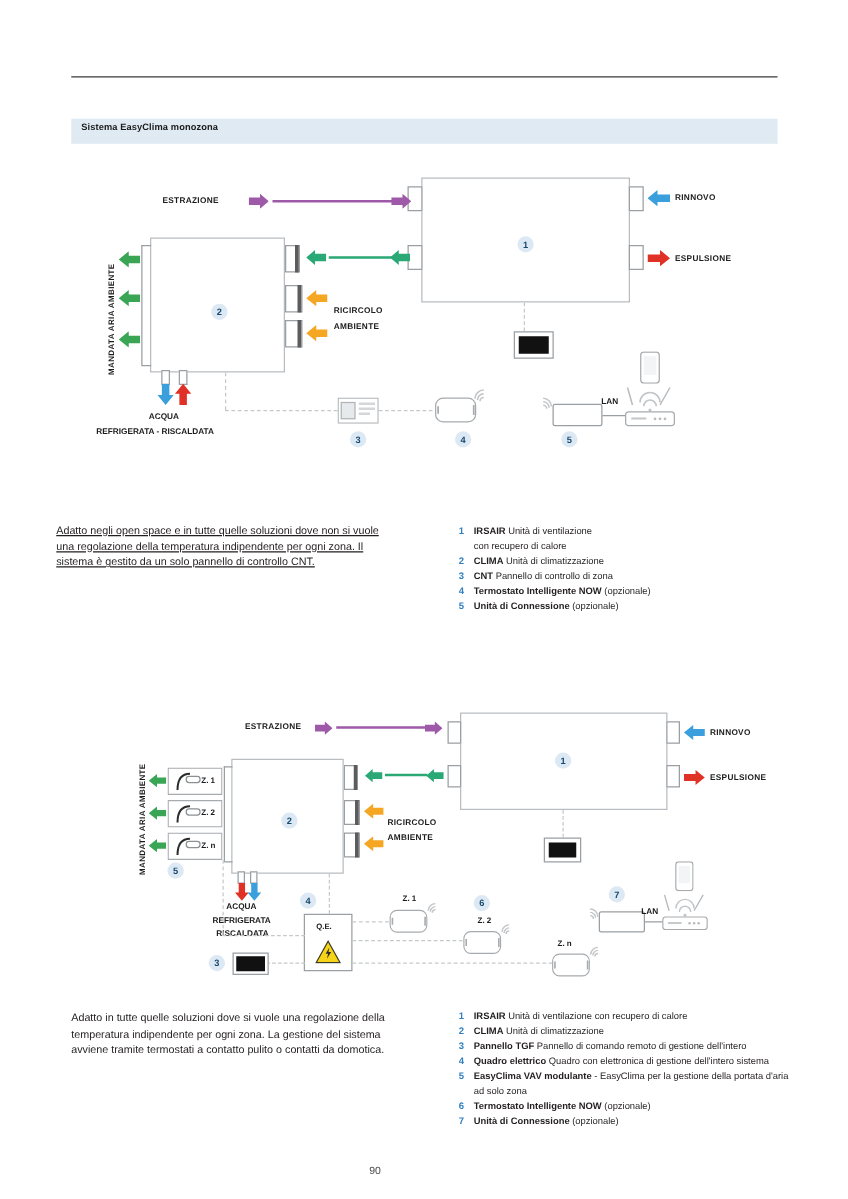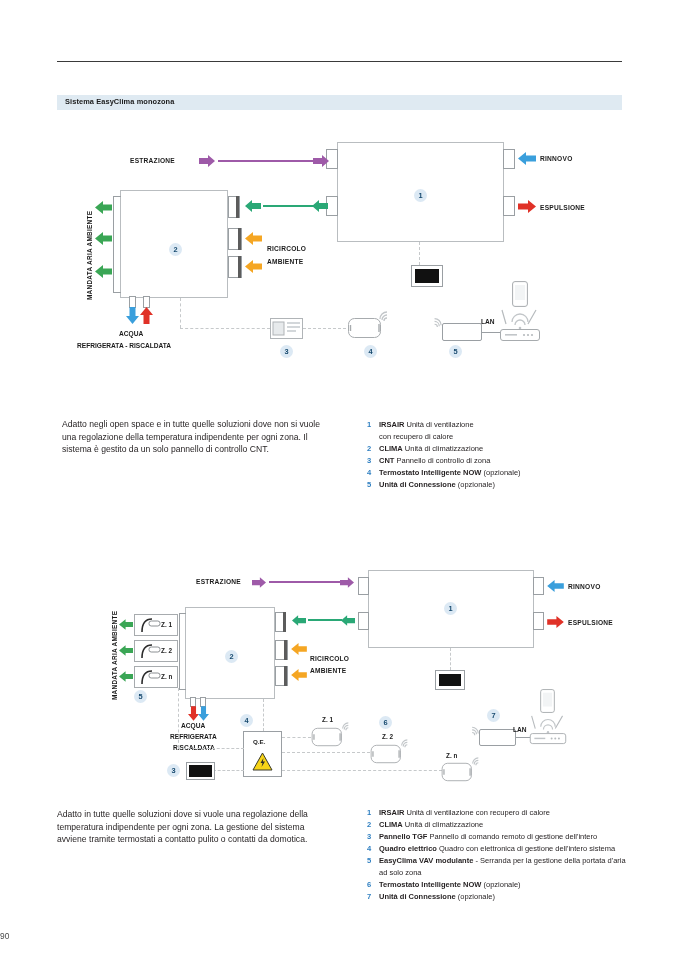--- a/index.html
+++ b/index.html
@@ -2,32 +2,32 @@
 <html><head>
 <meta charset="utf-8">
 <style>
   html,body{margin:0;padding:0;background:#fff;}
   body{width:678px;height:959px;position:relative;
        font-family:"Liberation Sans","DejaVu Sans",sans-serif;color:#231f20;}
   .page{position:absolute;inset:0;width:678px;height:959px;overflow:hidden;}
 
   .top-rule{position:absolute;left:57px;top:61px;width:565px;height:1px;background:#3a3a3a;}
 
-  .sec-band{position:absolute;height:15px;background:#dfeaf2;text-align:right;}
+  .sec-band{position:absolute;height:20px;background:#dfeaf2;text-align:right;}
   .sec-band span{position:absolute;left:8px;top:2px;font-size:7.4px;font-weight:bold;
       letter-spacing:.1px;color:#1b1b1b;white-space:nowrap;}
 
   .body-par{position:absolute;font-size:8.6px;line-height:12.6px;color:#231f20;}
 
   .legend{position:absolute;font-size:7.5px;line-height:11.6px;color:#231f20;}
   .legend .row{position:relative;padding-left:12px;margin-bottom:.5px;}
   .legend .num{position:absolute;left:0;top:0;color:#2f7fc1;font-weight:bold;font-size:7.6px;}
   .legend b{font-weight:bold;}
 
-  .pageno{position:absolute;left:0;top:931px;width:600px;text-align:left;
+  .pageno{position:absolute;left:0;top:931px;width:600px;text-align:center;
       font-size:8.4px;color:#4a4a4a;}
 
   
   .dg{position:absolute;}
   .box{position:absolute;border:1px solid #b9bdc0;background:#fff;box-sizing:border-box;}
   .box-s{position:absolute;border:1px solid #9a9fa3;background:#fff;box-sizing:border-box;}
   .darkbar{position:absolute;background:#5c5c5c;}
   .lbl{position:absolute;font-size:6.6px;font-weight:bold;letter-spacing:.25px;
        color:#1b1b1b;white-space:nowrap;}
   .lbl-plain{position:absolute;font-size:6.6px;font-weight:bold;color:#1b1b1b;white-space:nowrap;}
@@ -186,21 +186,21 @@
       <circle cx="30" cy="27" r="1.1" fill="#b7bbbe"></circle>
       <circle cx="34" cy="27" r="1.1" fill="#b7bbbe"></circle>
     </svg>
     <svg class="dg" style="left:512px;top:281px;" width="16" height="26" viewBox="0 0 16 26">
       <rect x="0.6" y="0.6" width="14.8" height="24.8" rx="2.4" fill="#fff" stroke="#a7abae"></rect>
       <rect x="3" y="4" width="10" height="15" fill="#f2f4f5"></rect>
     </svg>
     <div class="badge" style="left:449px;top:345px;">5</div>
   </div>
 
-  <div class="body-par" style="left:62px;top:418px;width:265px;">Adatto negli open space e in tutte quelle soluzioni dove non si vuole una regolazione della temperatura indipendente per ogni zona. Il sistema è gestito da un solo pannello di controllo CNT.</div>
+  <div class="body-par" style="left:45px;top:418px;width:265px;text-decoration:underline;">Adatto negli open space e in tutte quelle soluzioni dove non si vuole una regolazione della temperatura indipendente per ogni zona. Il sistema è gestito da un solo pannello di controllo CNT.</div>
 
   <div class="legend" style="left:367px;top:419px;width:260px;">
     <div class="row">
       <span class="num">1</span>
       <b>IRSAIR</b><span> Unità di ventilazione</span>
       <div>con recupero di calore</div>
     </div>
     <div class="row">
       <span class="num">2</span>
       <b>CLIMA</b><span> Unità di climatizzazione</span>
@@ -422,21 +422,21 @@
     <div class="row">
       <span class="num">3</span>
       <b>Pannello TGF</b><span> Pannello di comando remoto di gestione dell'intero</span>
     </div>
     <div class="row">
       <span class="num">4</span>
       <b>Quadro elettrico</b><span> Quadro con elettronica di gestione dell'intero sistema</span>
     </div>
     <div class="row">
       <span class="num">5</span>
-      <b>EasyClima VAV modulante</b><span>  - Serranda per la gestione della portata d'aria</span>
+      <b>EasyClima VAV modulante</b><span>  - EasyClima per la gestione della portata d'aria</span>
       <div>ad solo zona</div>
     </div>
     <div class="row">
       <span class="num">6</span>
       <b>Termostato Intelligente NOW</b><span> (opzionale)</span>
     </div>
     <div class="row">
       <span class="num">7</span>
       <b>Unità di Connessione</b><span> (opzionale)</span>
     </div>

